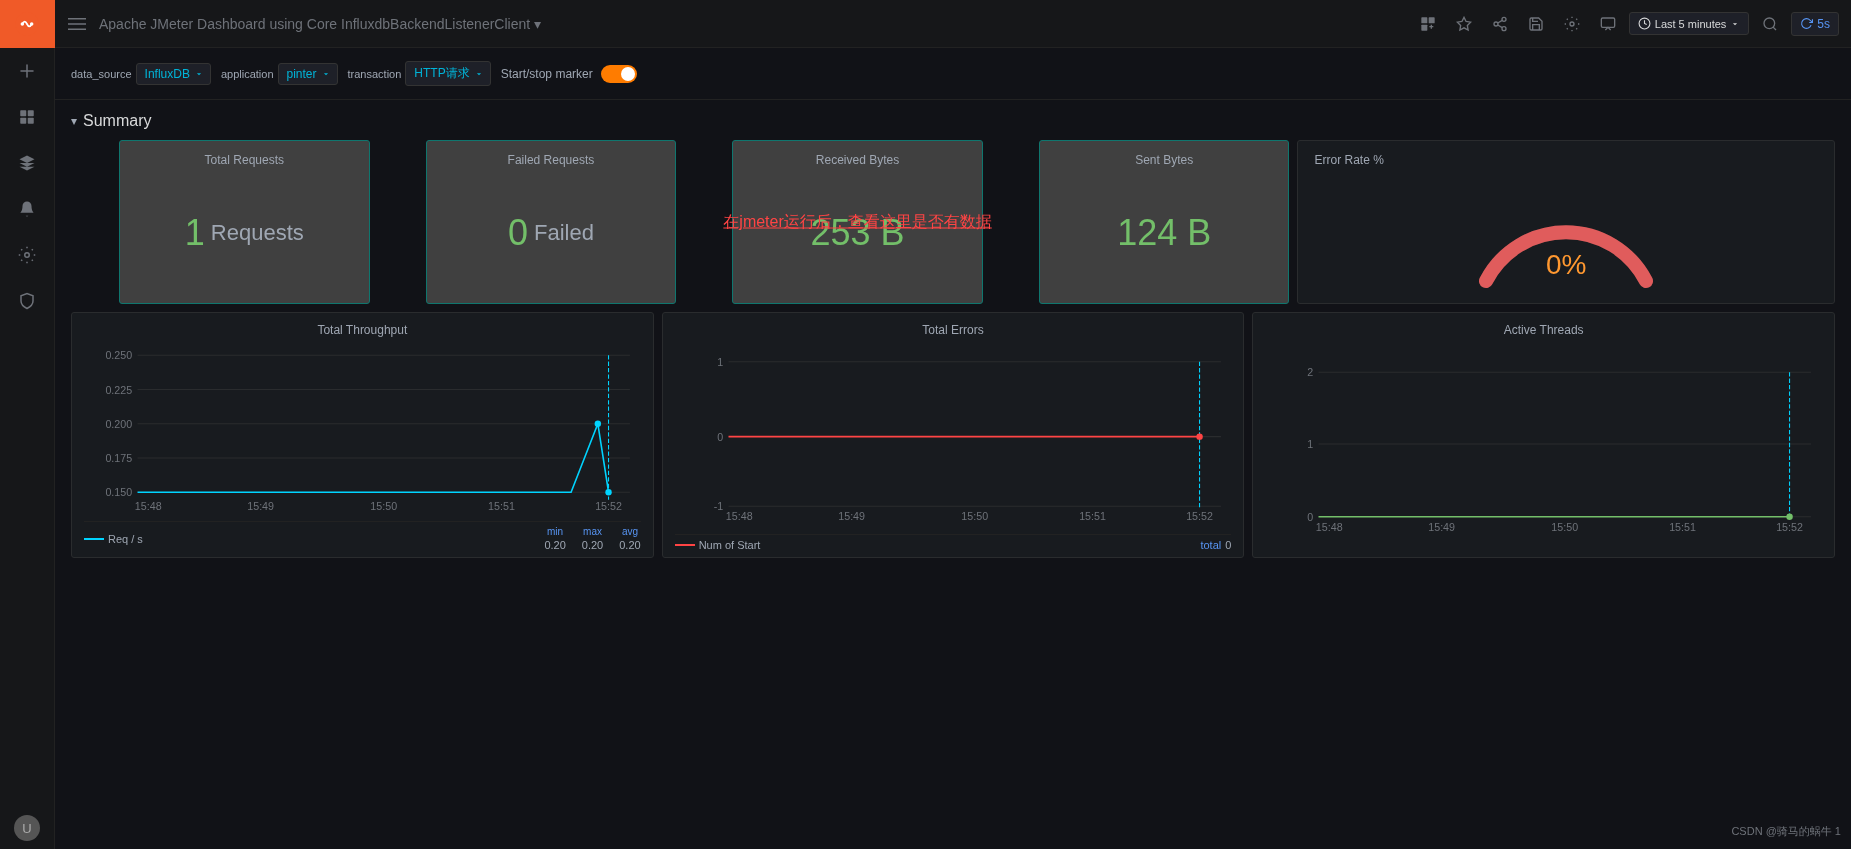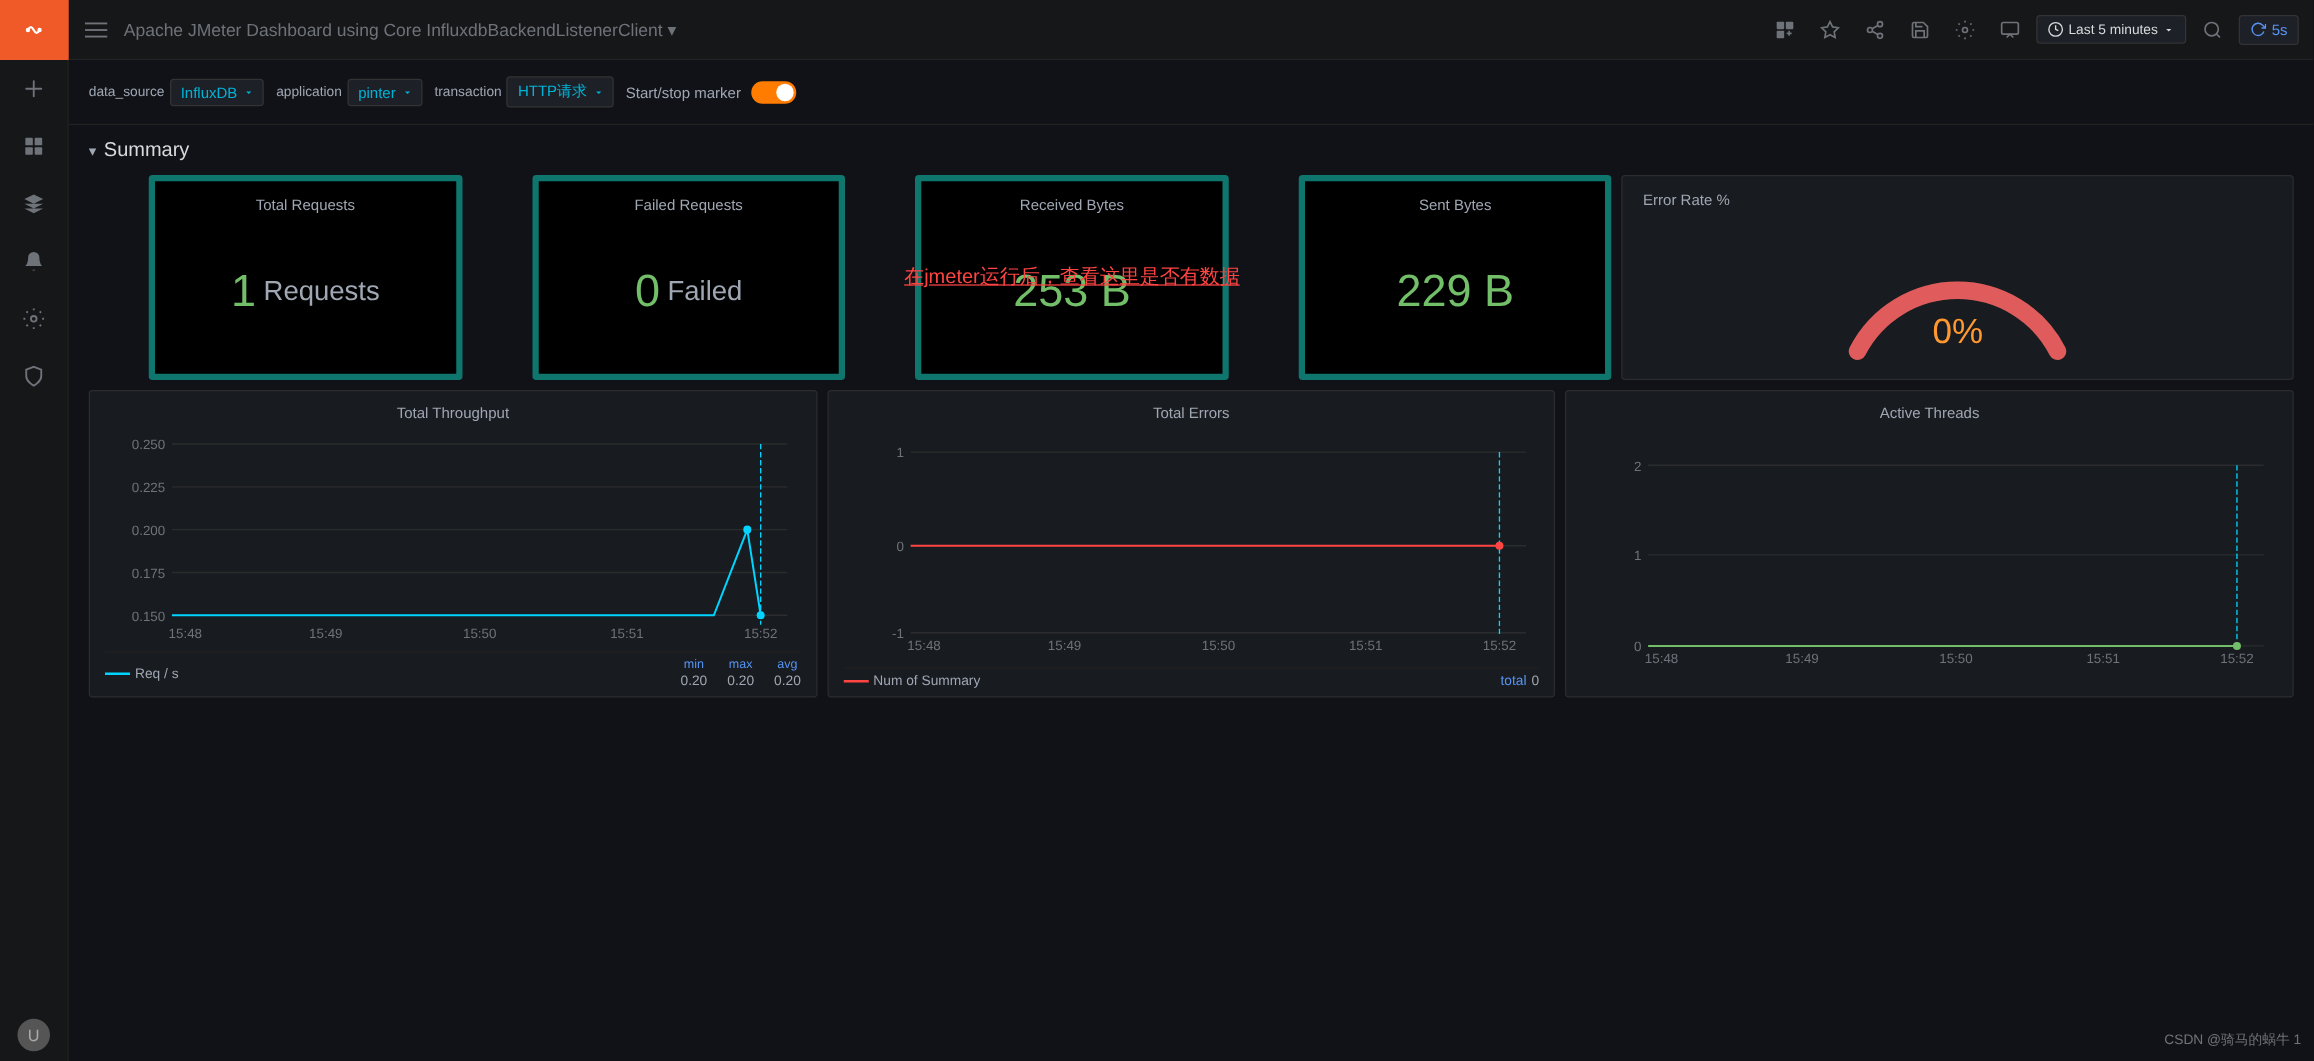--- a/index.html
+++ b/index.html
@@ -213,22 +213,22 @@
 
     
     .summary-panels {
       display: grid;
       grid-template-columns: 1fr 1fr 1fr 1fr 1.8fr;
       gap: 8px;
       margin-bottom: 8px;
     }
 
     .panel {
-      background: #000000;
-      border: 5px solid #0f766e;
+      background: #404040;
+      border: 1px solid #0f766e;
       border-radius: 3px;
       padding: 12px 16px;
       display: flex;
       flex-direction: column;
       margin-left: 48px;
     }
 
     .panel-title {
       color: #9fa7b3;
       font-size: 12px;
@@ -577,21 +577,21 @@
         <div class="panel-title">Received Bytes</div>
         <div class="panel-value">
           <span class="number" style="font-size:36px;">253 B</span>
         </div>
         <div class="annotation-text">在jmeter运行后，查看这里是否有数据</div>
       </div>
 
       <div class="panel">
         <div class="panel-title">Sent Bytes</div>
         <div class="panel-value">
-          <span class="number" style="font-size:36px;">229 B</span>
+          <span class="number" style="font-size:36px;">124 B</span>
         </div>
       </div>
 
       <div class="gauge-panel">
         <div class="gauge-title">Error Rate %</div>
         <div class="gauge-container">
           <svg class="gauge-svg" viewBox="0 0 200 120">
 
             <path d="M 20 110 A 90 90 0 0 1 180 110" fill="none" stroke="#2d2d2d" stroke-width="14" stroke-linecap="round"></path>
 
@@ -679,21 +679,21 @@
             <line x1="490" y1="10" x2="490" y2="148" stroke="#00d4ff" stroke-width="1" stroke-dasharray="4,2"></line>
 
             <polyline points="50,80 490,80" fill="none" stroke="#f44" stroke-width="1.5"></polyline>
 
             <circle cx="490" cy="80" r="3" fill="#f44"></circle>
           </svg>
         </div>
         <div class="chart-footer">
           <div class="chart-legend">
             <div class="legend-line" style="background:#f44;"></div>
-            <span>Num of Summary</span>
+            <span>Num of Start</span>
           </div>
           <div style="display:flex;align-items:center;gap:4px;">
             <span class="chart-total">total</span>
             <span style="color:#9fa7b3;font-size:11px;">0</span>
           </div>
         </div>
       </div>
 
       <div class="chart-panel">
         <div class="chart-title">Active Threads</div>

